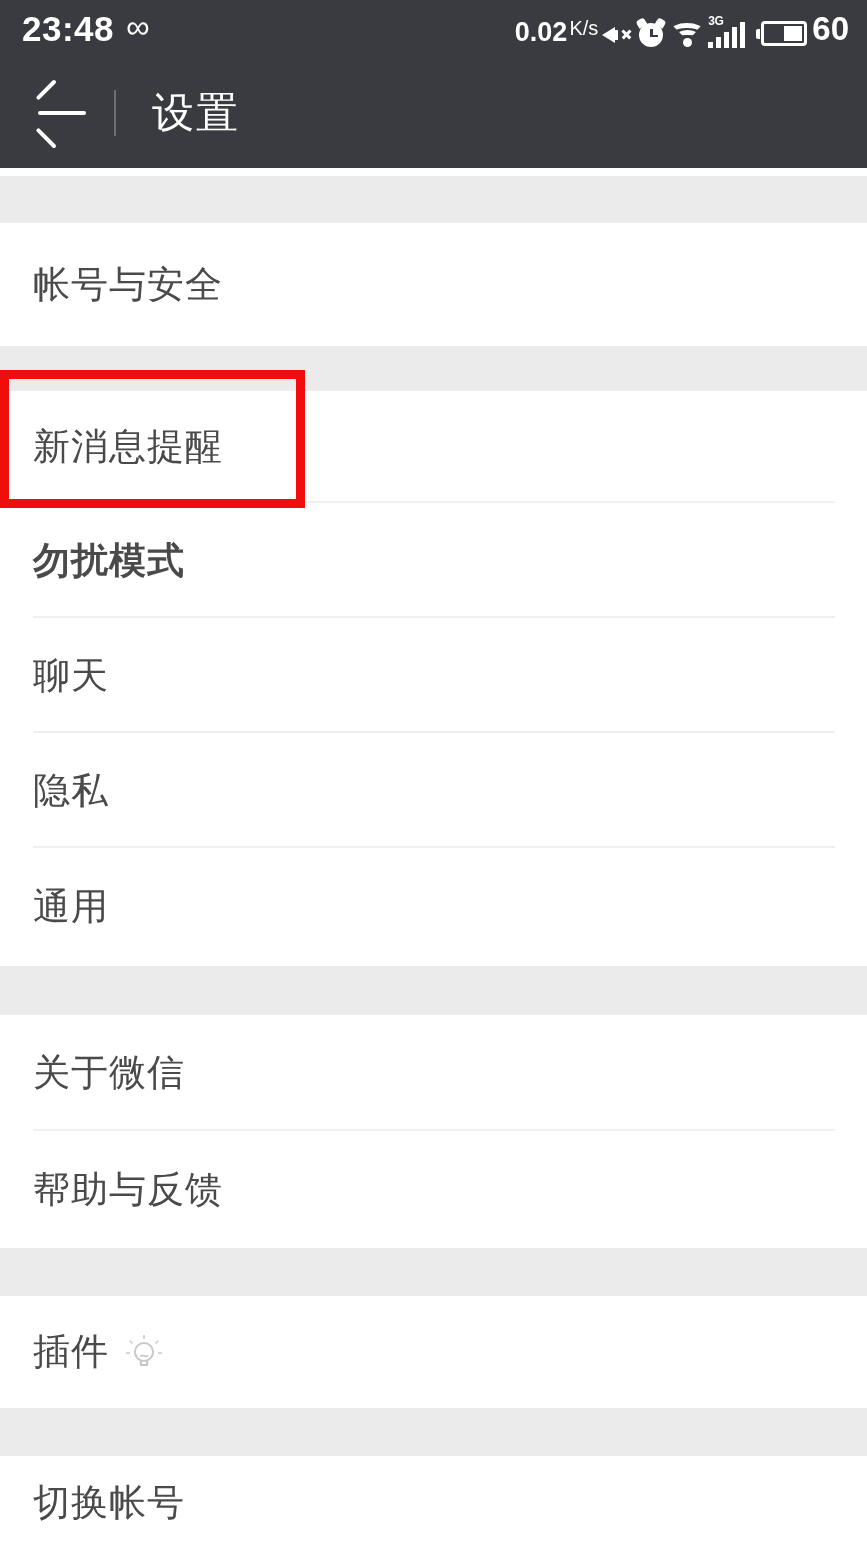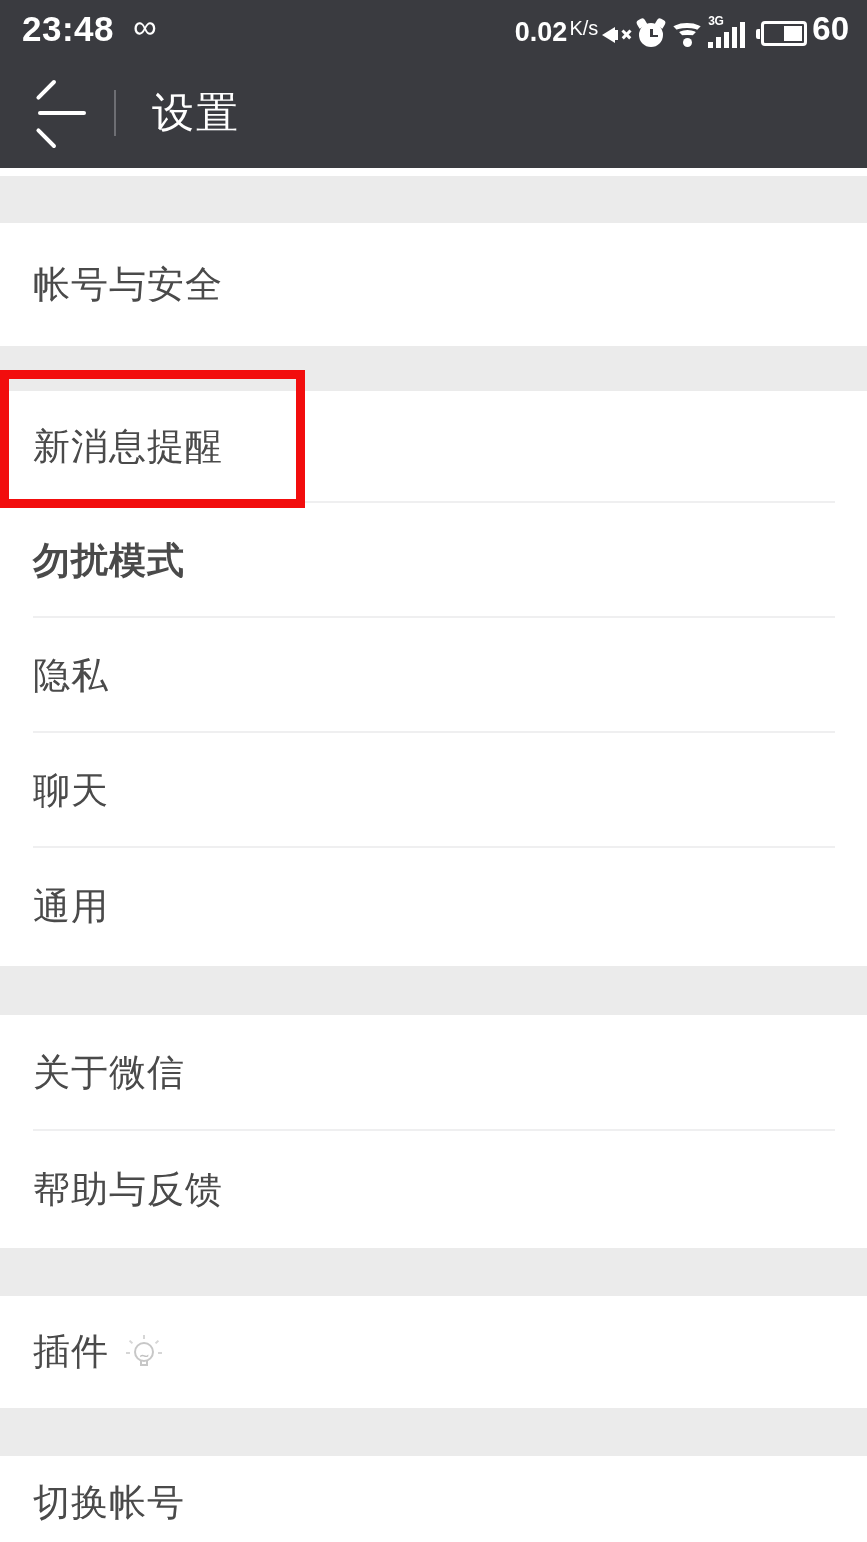--- a/index.html
+++ b/index.html
@@ -10,21 +10,21 @@
     overflow:hidden;
     position:relative;
   }
 
   
   .statusbar{
     position:absolute; left:0; top:0; width:867px; height:57px;
     background:#3a3b40; color:#ffffff;
     display:flex; align-items:center;
   }
-  .sb-left{ display:flex; align-items:center; gap:19px; padding-left:22px;text-align:right; }
+  .sb-left{ display:flex; align-items:center; gap:12px; padding-left:22px;text-align:right; }
   .sb-time{ font-size:35px; font-weight:700; letter-spacing:0.5px; line-height:1; }
   .sb-infinity{ font-size:33px; line-height:1; font-weight:400; position:relative; top:-2px;}
   .sb-right{ margin-left:auto; display:flex; align-items:flex-end; gap:4px; padding-right:18px; }
   .sb-net{ font-size:27px; font-weight:700; display:flex; align-items:baseline; gap:2px;}
   .sb-net .unit{ font-size:20px; font-weight:400; position:relative; top:-6px;}
   .sb-batt-num{ font-size:33px; font-weight:700; }
 
   .icn{ display:inline-block; }
 
   
@@ -222,25 +222,25 @@
     <div class="section">
       <div class="row" style="height: 112px;">
         <span class="row-label">新消息提醒</span>
         <div class="divider"></div>
       </div>
       <div class="row" style="height: 115px; font-weight: bold;">
         <span class="row-label">勿扰模式</span>
         <div class="divider"></div>
       </div>
       <div class="row" style="height: 115px;">
+        <span class="row-label">聊天</span>
+        <div class="divider"></div>
+      </div>
+      <div class="row" style="height: 115px;">
         <span class="row-label">隐私</span>
-        <div class="divider"></div>
-      </div>
-      <div class="row" style="height: 115px;">
-        <span class="row-label">聊天</span>
         <div class="divider"></div>
       </div>
       <div class="row" style="height: 118px;">
         <span class="row-label">通用</span>
       </div>
     </div>
     <div class="gap" style="height: 49px;"></div>
     <div class="section">
       <div class="row" style="height: 116px;">
         <span class="row-label">关于微信</span>

